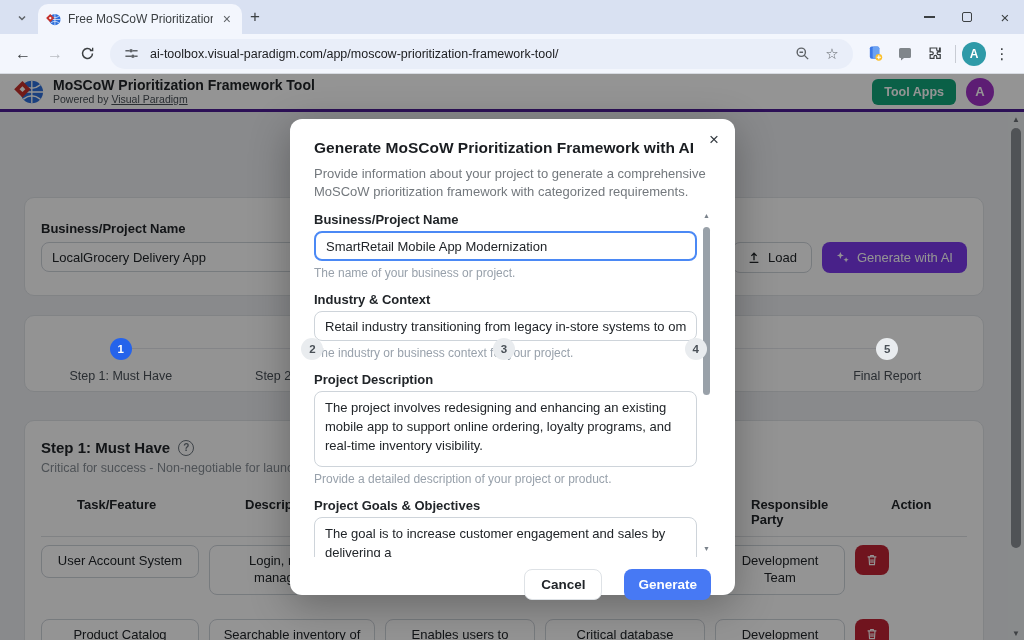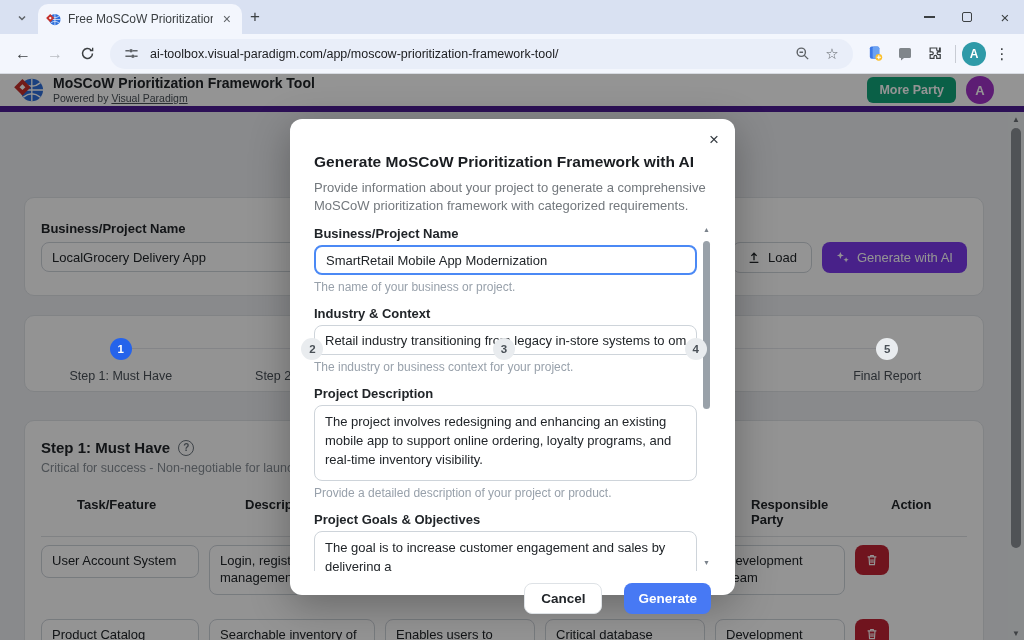--- a/index.html
+++ b/index.html
@@ -27,21 +27,21 @@
   .omni-icon { display:flex; align-items:center; justify-content:center; width:22px; height:22px; cursor:pointer; }
   .bar-icon { width:28px; height:28px; display:flex; align-items:center; justify-content:center; cursor:pointer; }
   .divider-v { width:1px; height:18px; background:#c8ccd4; margin:0 4px; }
   .chrome-avatar { width:24px; height:24px; border-radius:50%; background:#2e9aa8; color:#fff; font-size:12px; font-weight:bold; display:flex; align-items:center; justify-content:center; cursor:pointer; }
   .kebab { font-size:15px; color:#3c4043; }
   .star-glyph { font-size:15px; color:#5f6368; }
 
   
   .viewport { position:relative; height:566px; background:#eceef1; overflow:hidden; }
 
-  .app-header { height:38px; background:#fff; border-bottom:6px solid #4c1d95; display:flex; align-items:center; padding:0 30px 0 14px; gap:9px; }
+  .app-header { height:38px; background:#fff; border-bottom:3px solid #4c1d95; display:flex; align-items:center; padding:0 30px 0 14px; gap:9px; }
   .vp-title { font-size:14px; font-weight:bold; color:#212529; line-height:1.1; }
   .vp-powered { font-size:10.5px; color:#495057; }
   .vp-powered a { color:#495057; }
   .header-right { margin-left:auto; display:flex; align-items:center; gap:10px; }
   .more-apps { background:#12a57b; color:#fff; font-size:12.5px; font-weight:bold; border:none; border-radius:6px; padding:6px 12px; cursor:pointer; }
   .vp-avatar { width:28px; height:28px; border-radius:50%; background:#a132c9; color:#fff; font-weight:bold; font-size:13px; display:flex; align-items:center; justify-content:center; cursor:pointer; }
 
   .app-body { padding:0 40px 0 24px; }
   .card { background:#fdfdfe; border:1px solid #dee2e6; border-radius:10px; }
   .card-project { margin-top:85px; height:99px; display:flex; align-items:center; padding:0 16px; gap:12px; }
@@ -62,37 +62,37 @@
   .step-label { font-size:12.5px; color:#495057; margin-top:9px; white-space:nowrap; }
 
   .card-must { margin-top:28px; min-height:250px; padding:18px 16px; }
   .must-title-row { display:flex; align-items:center; gap:8px; }
   .must-title { font-size:15px; font-weight:bold; color:#212529; }
   .help-icon { width:16px; height:16px; border:1.4px solid #6c757d; border-radius:50%; color:#6c757d; font-size:10px; font-weight:bold; display:flex; align-items:center; justify-content:center; cursor:pointer; }
   .must-subtitle { font-size:12.5px; color:#878e95; margin-top:5px; }
   .mgrid { display:grid; grid-template-columns:158px 166px 150px 160px 130px 40px; column-gap:10px; align-items:start; }
   .mhead { margin-top:22px; padding-bottom:9px; border-bottom:1px solid #dde0e4; }
   .mhead div { font-size:13px; font-weight:bold; color:#212529;margin-left:36px; }
-  .mrow { margin-top:8px; }
+  .mrow { margin-top:8px;text-align:center; }
   .mrow + .mrow { margin-top:24px; }
   .cellbox { border:1px solid #ced4da; border-radius:8px; background:#fff; padding:7px 10px; font-size:13px; color:#212529; line-height:1.3; min-height:32px; }
   .cellbox.tall { min-height:48px; }
   .trash-btn { width:34px; height:30px; border:none; border-radius:8px; background:#c22435; display:flex; align-items:center; justify-content:center; cursor:pointer; }
 
   
   .page-scrollbar { position:absolute; right:0; top:38px; bottom:0; width:16px; background:#eceff1; display:flex; flex-direction:column; align-items:center; }
   .sb-arrow { font-size:8px; color:#6b7075; height:14px; display:flex; align-items:center; cursor:pointer; }
   .sb-track { flex:1; width:100%; position:relative; }
   .sb-thumb { position:absolute; top:2px; left:3px; width:10px; height:420px; background:#8a8f94; border-radius:5px; cursor:pointer; }
   .sb-down { margin-top:auto; }
 
   
   .overlay { position:absolute; inset:0; background:rgba(0,0,0,0.42); }
   .modal { position:absolute; left:290px; top:45px; width:445px; height:476px; background:#fff; border-radius:12px; box-shadow:0 10px 40px rgba(0,0,0,.3); padding:14px 24px 0; }
-  .modal-title { font-size:15.5px; font-weight:bold; color:#1a1d21; margin-top:20px; }
+  .modal-title { font-size:15.5px; font-weight:bold; color:#1a1d21; margin-top:6px; }
   .modal-close { position:absolute; right:16px; top:12px; font-size:17px; color:#343a40; cursor:pointer; line-height:1; }
   .modal-desc { font-size:13px; color:#73787d; line-height:1.35; margin-top:8px; }
   .modal-scrollbody { position:relative; margin-top:12px; height:345px; overflow:hidden; padding-right:14px; }
   .m-label { font-size:13px; font-weight:bold; color:#212529; margin-bottom:4px; }
   .m-input { width:100%; height:30px; border:1px solid #ced4da; border-radius:8px; padding:0 10px; font-size:13px; color:#212529; font-family:inherit; background:#fff; }
   .m-input.focused { border:2px solid #4b89f5; }
   .m-helper { font-size:12px; color:#98a1ab; margin:5px 0 12px; }
   .m-textarea { width:100%; border:1px solid #ced4da; border-radius:8px; padding:7px 10px; font-size:13px; color:#212529; line-height:1.45; font-family:inherit; resize:none; display:block; background:#fff; }
   .ta-desc { height:76px; }
   .ta-goals { height:60px; }
@@ -198,21 +198,21 @@
         <rect x="3.4" y="5.4" width="2.2" height="2.2" transform="rotate(45 4.5 6.5)" fill="#fff"></rect>
       </svg>
       <div>
         <div class="vp-title">MoSCoW Prioritization Framework Tool</div>
         <div class="vp-powered">
           <span>Powered by</span>
           <a href="#">Visual Paradigm</a>
         </div>
       </div>
       <div class="header-right">
-        <button class="more-apps">More Party</button>
+        <button class="more-apps">Tool Apps</button>
         <div class="vp-avatar">A</div>
       </div>
     </div>
 
     <div class="app-body">
 
       <div class="card card-project">
         <div class="proj-field">
           <div class="field-label">Business/Project Name</div>
           <input class="text-input" value="LocalGrocery Delivery App" style="">

